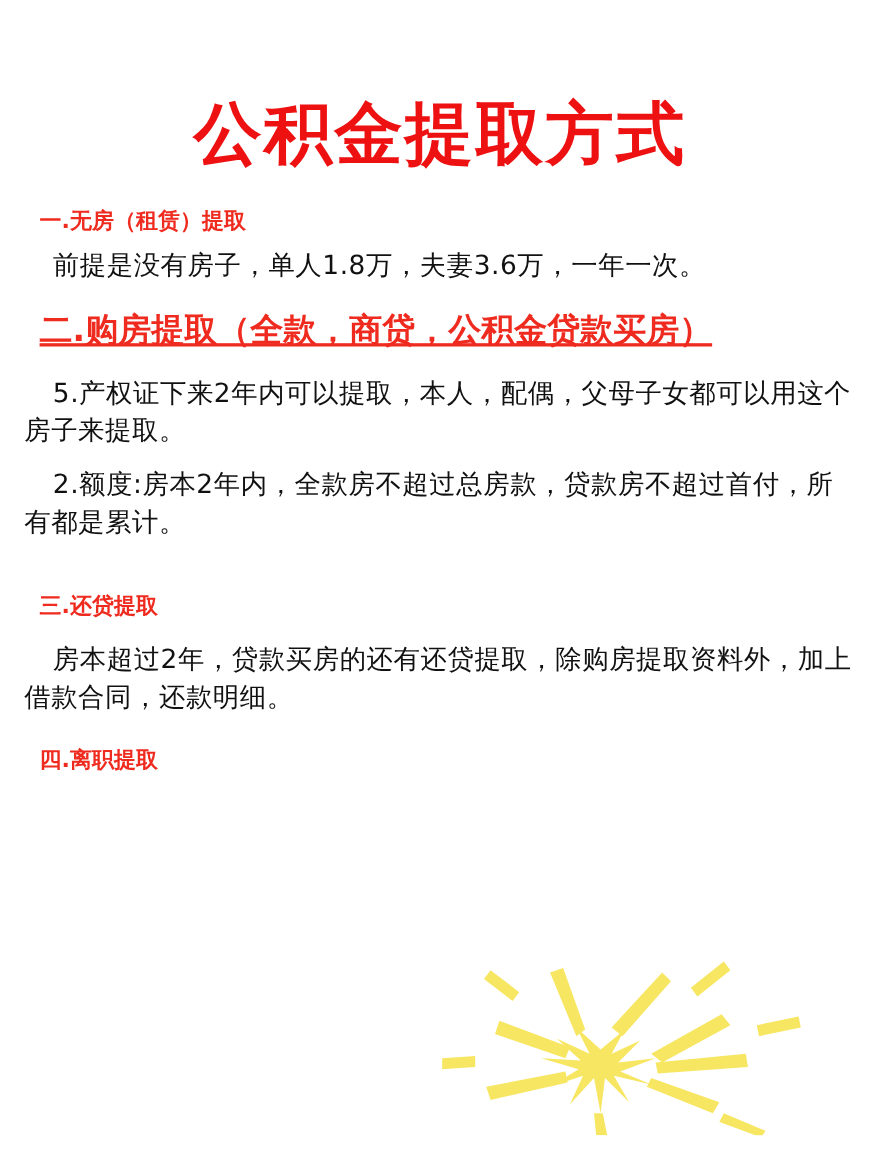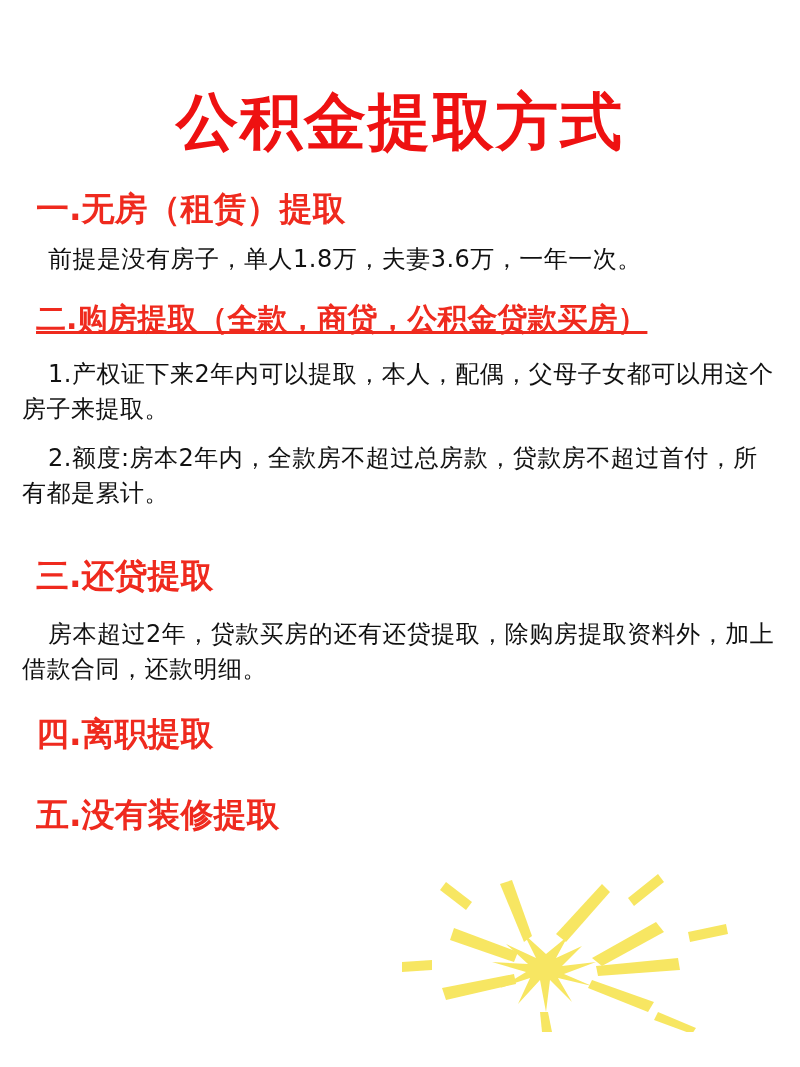--- a/index.html
+++ b/index.html
@@ -28,21 +28,21 @@
     color: #ee1111;
     font-size: 62px;
     font-weight: bold;
     letter-spacing: 2px;
     line-height: 1.15;
     font-family: "DejaVu Sans", "Liberation Sans", sans-serif;
   }
   .heading {
     color: #ef2a1e;
     font-weight: bold;
-    font-size: 33px;
+    font-size: 20px;
     line-height: 1.35;
     margin: 0;
     padding-left: 14px;
     font-family: "DejaVu Sans", "Liberation Sans", sans-serif;
   }
   .heading.big {
     font-size: 30px;
     text-decoration: underline;
   }
   .para {
@@ -82,39 +82,38 @@
   <div class="sp-3"></div>
 
   <h2 class="heading">一.无房（租赁）提取</h2>
   <div class="sp-6"></div>
   <p class="para indent">前提是没有房子，单人1.8万，夫妻3.6万，一年一次。</p>
 
   <div class="sp-1"></div>
 
   <h2 class="heading big">二.购房提取（全款，商贷，公积金贷款买房）</h2>
   <div class="sp-5"></div>
-  <p class="para indent">1.产权证下来2年内可以提取，本人，配偶，父母子女都可以用这个房子来提取。</p>
+  <p class="para indent">5.产权证下来2年内可以提取，本人，配偶，父母子女都可以用这个房子来提取。</p>
   <div class="sp-2"></div>
   <p class="para indent">2.额度:房本2年内，全款房不超过总房款，贷款房不超过首付，所有都是累计。</p>
   <div class="sp-2"></div>
 
   <div class="sp-3"></div>
 
   <h2 class="heading">三.还贷提取</h2>
   <div class="sp-5"></div>
   <p class="para indent">房本超过2年，贷款买房的还有还贷提取，除购房提取资料外，加上借款合同，还款明细。</p>
 
   <div class="sp-4"></div>
 
   <h2 class="heading">四.离职提取</h2>
   <div class="sp-6"></div>
 
   <div class="sp-4"></div>
 
-  <h2 class="heading">五.没有装修提取</h2>
 
   <svg class="sparkle" viewBox="0 0 360 170" xmlns="http://www.w3.org/2000/svg">
     <g fill="#f7e55a" opacity="0.95">
       <polygon points="150,92 172,74 160,96 186,84 166,104 200,100 168,112 196,124 162,116 176,140 154,118 150,150 144,118 122,142 134,116 104,126 130,110 96,100 132,102 110,82 140,96 128,72"></polygon>
       <polygon points="196,96 260,60 268,70 206,104"></polygon>
       <polygon points="200,104 282,96 284,108 202,114"></polygon>
       <polygon points="196,118 258,140 252,150 192,126"></polygon>
       <polygon points="122,90 58,66 54,78 118,100"></polygon>
       <polygon points="118,112 46,126 50,138 120,122"></polygon>
       <polygon points="136,74 116,18 104,22 128,80"></polygon>

